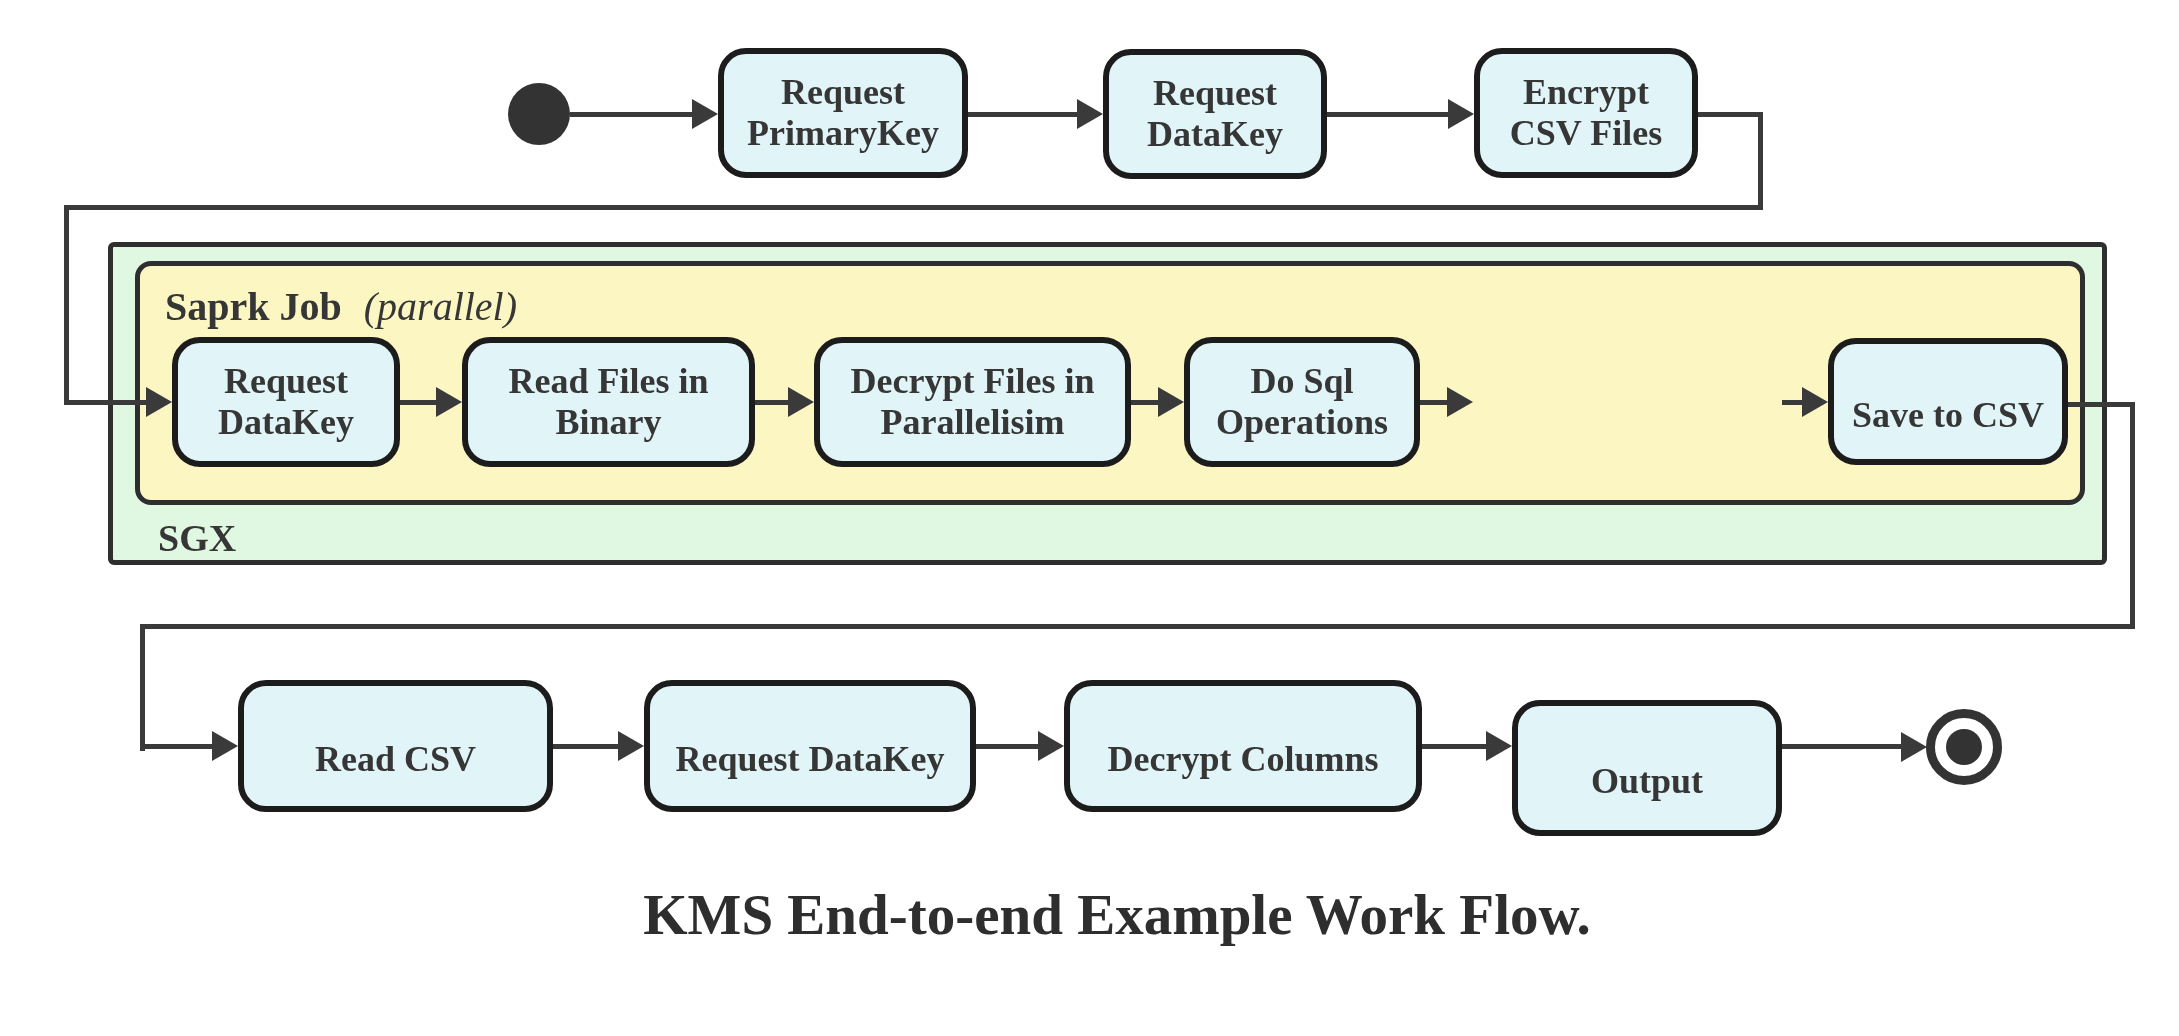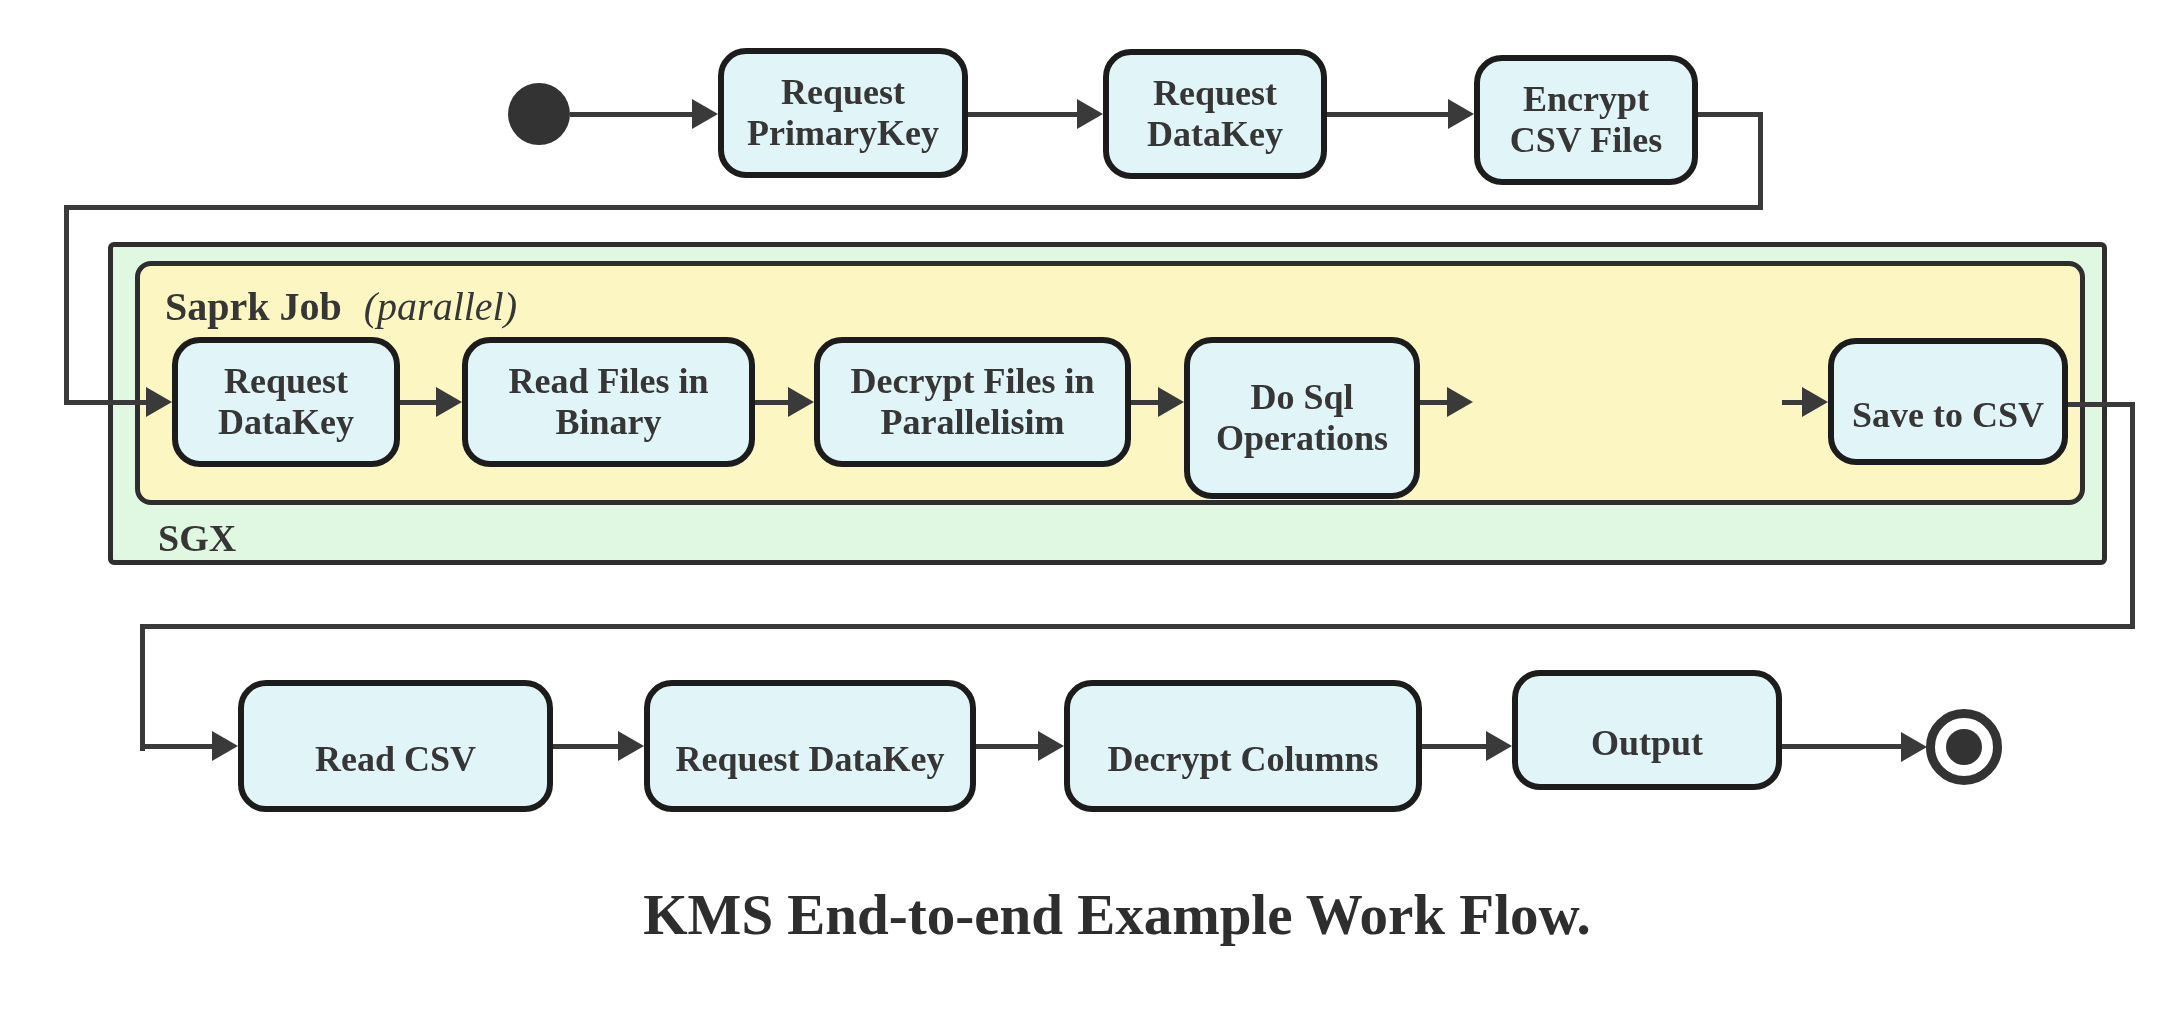--- a/index.html
+++ b/index.html
@@ -135,48 +135,48 @@
   <div class="end-node">
     <div class="dot"></div>
   </div>
 
   <div class="node" style="left:718px;top:48px;width:250px;height:130px;">
     <span>Request PrimaryKey</span>
   </div>
   <div class="node" style="left:1103px;top:49px;width:224px;height:130px;">
     <span>Request DataKey</span>
   </div>
-  <div class="node" style="left:1474px;top:55px;width:224px;height:130px;">
+  <div class="node" style="left:1474px;top:48px;width:224px;height:130px;">
     <span>Encrypt CSV Files</span>
   </div>
 
   <div class="node" style="left:172px;top:337px;width:228px;height:130px;">
     <span>Request DataKey</span>
   </div>
   <div class="node" style="left:462px;top:337px;width:293px;height:130px;">
     <span>Read Files in Binary</span>
   </div>
   <div class="node" style="left:814px;top:337px;width:317px;height:130px;">
     <span>Decrypt Files in Parallelisim</span>
   </div>
-  <div class="node" style="left:1184px;top:337px;width:236px;height:162px;">
+  <div class="node" style="left:1184px;top:337px;width:236px;height:130px;">
     <span>Do Sql Operations</span>
   </div>
   <div class="node" style="left:1828px;top:338px;width:240px;height:127px;">
     <span class="oneline">Save to CSV</span>
   </div>
 
   <div class="node" style="left:238px;top:680px;width:315px;height:132px;">
     <span class="oneline">Read CSV</span>
   </div>
   <div class="node" style="left:644px;top:680px;width:332px;height:132px;">
     <span class="oneline">Request DataKey</span>
   </div>
   <div class="node" style="left:1064px;top:680px;width:358px;height:132px;">
     <span class="oneline">Decrypt Columns</span>
   </div>
-  <div class="node" style="left:1512px;top:670px;width:270px;height:120px;">
+  <div class="node" style="left:1512px;top:700px;width:270px;height:136px;">
     <span class="oneline">Output</span>
   </div>
 
   <div class="caption">KMS End-to-end Example Work Flow.</div>
 
 </div>
 
 </body></html>

